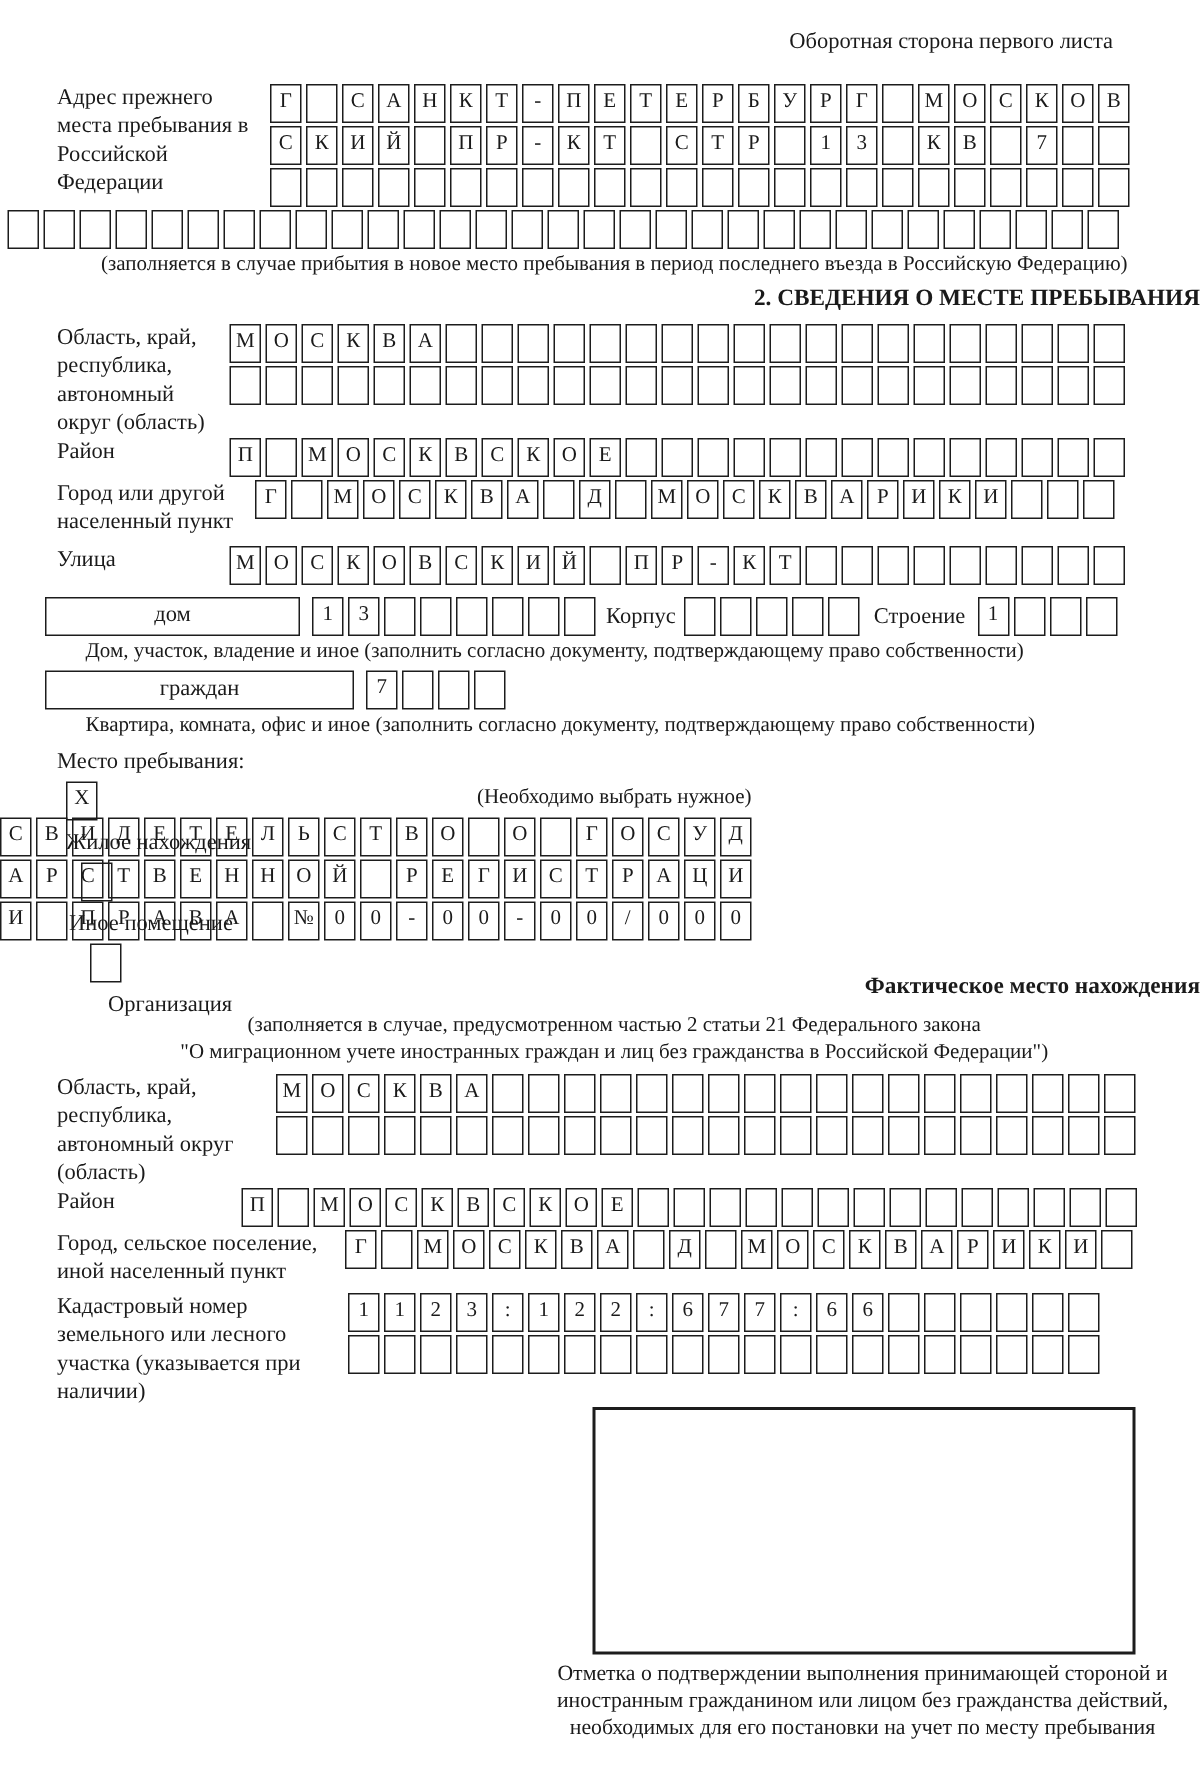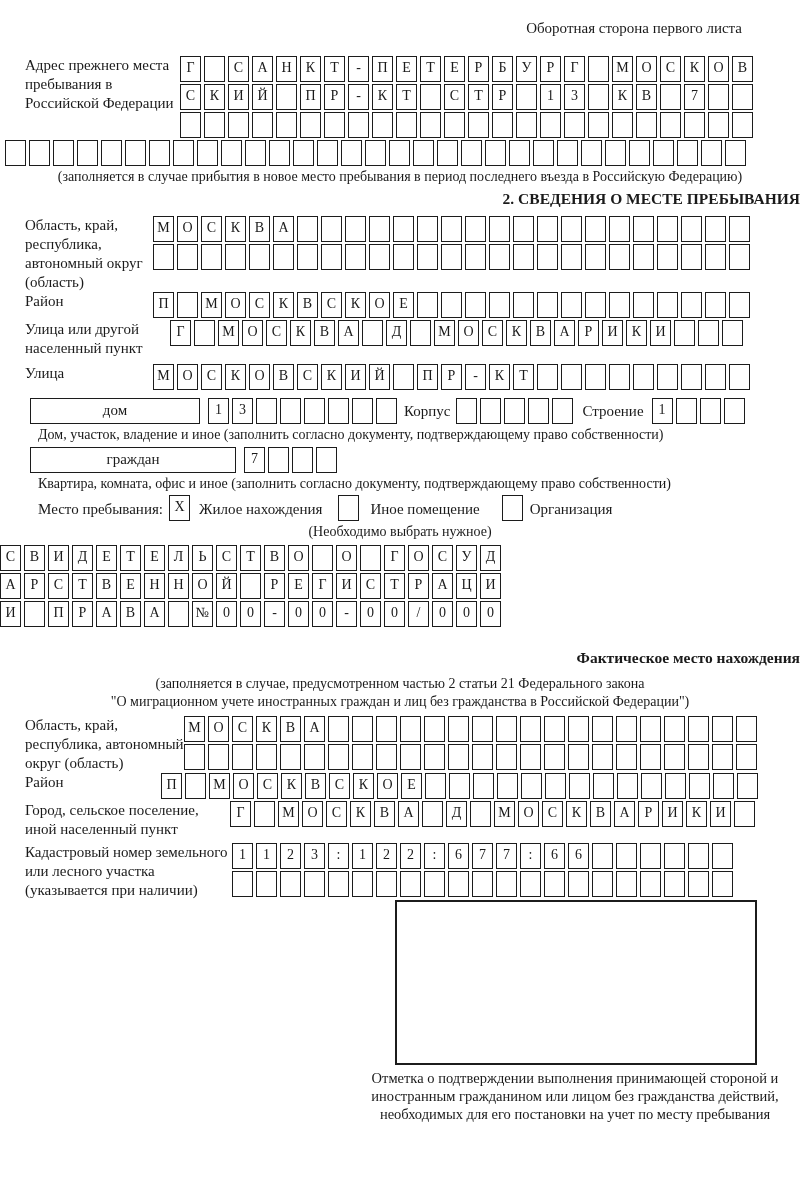--- a/index.html
+++ b/index.html
@@ -3,37 +3,37 @@
 <meta charset="utf-8">
 <style>
   html,body{margin:0;padding:0;background:#ffffff;}
   body{
     width:800px;height:1180px;overflow:hidden;
     font-family:"Liberation Serif","DejaVu Serif",serif;
     color:#1a1a1a;font-size:15px;
   }
   .hdr{margin:20px 58px 0 0;text-align:right;font-size:15px;height:19px;}
   .field{display:flex;align-items:flex-start;}
-  .lbl{flex-shrink:0;box-sizing:border-box;padding-left:25px;font-size:15px;line-height:19px;}
+  .lbl{flex-shrink:0;box-sizing:border-box;padding-left:38px;font-size:15px;line-height:19px;}
   .cellrow{white-space:nowrap;height:26px;margin-bottom:2px;}
   .cell{
     display:inline-block;box-sizing:border-box;vertical-align:top;
     width:21px;height:26px;border:1.6px solid #1c1c1c;margin-right:3px;
     text-align:center;font-size:14px;line-height:22px;
   }
   .inlinerow{display:inline-block;vertical-align:top;}
   .widebox{
     display:inline-block;box-sizing:border-box;vertical-align:top;
     height:26px;border:1.6px solid #1c1c1c;text-align:center;line-height:22px;font-size:15px;
   }
-  .cap{font-size:14px;line-height:18px;}
+  .cap{font-size:14px;line-height:18px;padding-left:19px;}
   .center{text-align:center;}
   .sec-title{font-weight:bold;font-size:15.5px;text-align:right;margin:4px 0 6px 0;height:20px;}
   .inline-lbl{display:inline-block;vertical-align:top;font-size:15px;line-height:26px;}
-  .stay-row{display:flex;align-items:center;margin:2px 0 0 38px;height:28px;}
+  .stay-row{display:flex;align-items:flex-start;margin:2px 0 0 38px;height:28px;flex-direction:column;}
   .stay-row .txt{line-height:26px;font-size:15px;}
   .stamp-box{margin-left:395px;width:362px;height:165px;border:2px solid #1c1c1c;box-sizing:border-box;}
   .stamp-cap{margin:4px 0 0 345px;width:460px;text-align:center;font-size:14.5px;line-height:18px;}
 </style>
 </head>
 <body>
 
 <div class="hdr">Оборотная сторона первого листа</div>
 
 <div class="field" style="margin-top:17px">
@@ -56,21 +56,21 @@
     <div class="cellrow"><span class="cell"></span><span class="cell"></span><span class="cell"></span><span class="cell"></span><span class="cell"></span><span class="cell"></span><span class="cell"></span><span class="cell"></span><span class="cell"></span><span class="cell"></span><span class="cell"></span><span class="cell"></span><span class="cell"></span><span class="cell"></span><span class="cell"></span><span class="cell"></span><span class="cell"></span><span class="cell"></span><span class="cell"></span><span class="cell"></span><span class="cell"></span><span class="cell"></span><span class="cell"></span><span class="cell"></span><span class="cell"></span></div>
   </div>
 </div>
 
 <div class="field">
   <div class="lbl" style="width:153px">Район</div>
   <div class="cellrow"><span class="cell">П</span><span class="cell"></span><span class="cell">М</span><span class="cell">О</span><span class="cell">С</span><span class="cell">К</span><span class="cell">В</span><span class="cell">С</span><span class="cell">К</span><span class="cell">О</span><span class="cell">Е</span><span class="cell"></span><span class="cell"></span><span class="cell"></span><span class="cell"></span><span class="cell"></span><span class="cell"></span><span class="cell"></span><span class="cell"></span><span class="cell"></span><span class="cell"></span><span class="cell"></span><span class="cell"></span><span class="cell"></span><span class="cell"></span></div>
 </div>
 
 <div class="field">
-  <div class="lbl" style="width:170px">Улица или другой населенный пункт</div>
+  <div class="lbl" style="width:170px">Город или другой населенный пункт</div>
   <div class="cellrow"><span class="cell">Г</span><span class="cell"></span><span class="cell">М</span><span class="cell">О</span><span class="cell">С</span><span class="cell">К</span><span class="cell">В</span><span class="cell">А</span><span class="cell"></span><span class="cell">Д</span><span class="cell"></span><span class="cell">М</span><span class="cell">О</span><span class="cell">С</span><span class="cell">К</span><span class="cell">В</span><span class="cell">А</span><span class="cell">Р</span><span class="cell">И</span><span class="cell">К</span><span class="cell">И</span><span class="cell"></span><span class="cell"></span><span class="cell"></span></div>
 </div>
 
 <div class="field" style="margin-top:6px">
   <div class="lbl" style="width:153px">Улица</div>
   <div class="cellrow"><span class="cell">М</span><span class="cell">О</span><span class="cell">С</span><span class="cell">К</span><span class="cell">О</span><span class="cell">В</span><span class="cell">С</span><span class="cell">К</span><span class="cell">И</span><span class="cell">Й</span><span class="cell"></span><span class="cell">П</span><span class="cell">Р</span><span class="cell">-</span><span class="cell">К</span><span class="cell">Т</span><span class="cell"></span><span class="cell"></span><span class="cell"></span><span class="cell"></span><span class="cell"></span><span class="cell"></span><span class="cell"></span><span class="cell"></span><span class="cell"></span></div>
 </div>
 
 <div style="margin:6px 0 0 30px;white-space:nowrap">
   <div class="widebox" style="width:170px">дом</div><span class="inlinerow cellrow" style="margin-left:8px"><span class="cell">1</span><span class="cell">3</span><span class="cell"></span><span class="cell"></span><span class="cell"></span><span class="cell"></span><span class="cell"></span><span class="cell"></span></span><span class="inline-lbl" style="margin:0 6px 0 4px">Корпус</span><span class="inlinerow cellrow"><span class="cell"></span><span class="cell"></span><span class="cell"></span><span class="cell"></span><span class="cell"></span></span><span class="inline-lbl" style="margin:0 8px 0 6px">Строение</span><span class="inlinerow cellrow"><span class="cell">1</span><span class="cell"></span><span class="cell"></span><span class="cell"></span></span>
@@ -82,21 +82,21 @@
 </div>
 <div class="cap" style="margin-left:38px">Квартира, комната, офис и иное (заполнить согласно документу, подтверждающему право собственности)</div>
 
 <div class="stay-row">
   <span class="txt">Место пребывания:</span>
   <span class="inlinerow cellrow" style="margin-left:6px"><span class="cell">X</span></span>
   <span class="txt" style="margin-left:6px">Жилое нахождения</span>
   <span class="inlinerow cellrow" style="margin-left:16px"><span class="cell"></span></span>
   <span class="txt" style="margin-left:8px">Иное помещение</span>
   <span class="inlinerow cellrow" style="margin-left:22px"><span class="cell"></span></span>
-  <span class="txt" style="margin-left:4px">Организация</span>
+  <span class="txt" style="margin-left:34px">Организация</span>
 </div>
 <div class="cap center">(Необходимо выбрать нужное)</div>
 
 <div class="field" style="margin-top:4px">
   <div>
     <div class="cellrow"><span class="cell">С</span><span class="cell">В</span><span class="cell">И</span><span class="cell">Д</span><span class="cell">Е</span><span class="cell">Т</span><span class="cell">Е</span><span class="cell">Л</span><span class="cell">Ь</span><span class="cell">С</span><span class="cell">Т</span><span class="cell">В</span><span class="cell">О</span><span class="cell"></span><span class="cell">О</span><span class="cell"></span><span class="cell">Г</span><span class="cell">О</span><span class="cell">С</span><span class="cell">У</span><span class="cell">Д</span></div>
     <div class="cellrow"><span class="cell">А</span><span class="cell">Р</span><span class="cell">С</span><span class="cell">Т</span><span class="cell">В</span><span class="cell">Е</span><span class="cell">Н</span><span class="cell">Н</span><span class="cell">О</span><span class="cell">Й</span><span class="cell"></span><span class="cell">Р</span><span class="cell">Е</span><span class="cell">Г</span><span class="cell">И</span><span class="cell">С</span><span class="cell">Т</span><span class="cell">Р</span><span class="cell">А</span><span class="cell">Ц</span><span class="cell">И</span></div>
     <div class="cellrow"><span class="cell">И</span><span class="cell"></span><span class="cell">П</span><span class="cell">Р</span><span class="cell">А</span><span class="cell">В</span><span class="cell">А</span><span class="cell"></span><span class="cell">№</span><span class="cell">0</span><span class="cell">0</span><span class="cell">-</span><span class="cell">0</span><span class="cell">0</span><span class="cell">-</span><span class="cell">0</span><span class="cell">0</span><span class="cell">/</span><span class="cell">0</span><span class="cell">0</span><span class="cell">0</span></div>
   </div>
 </div>

